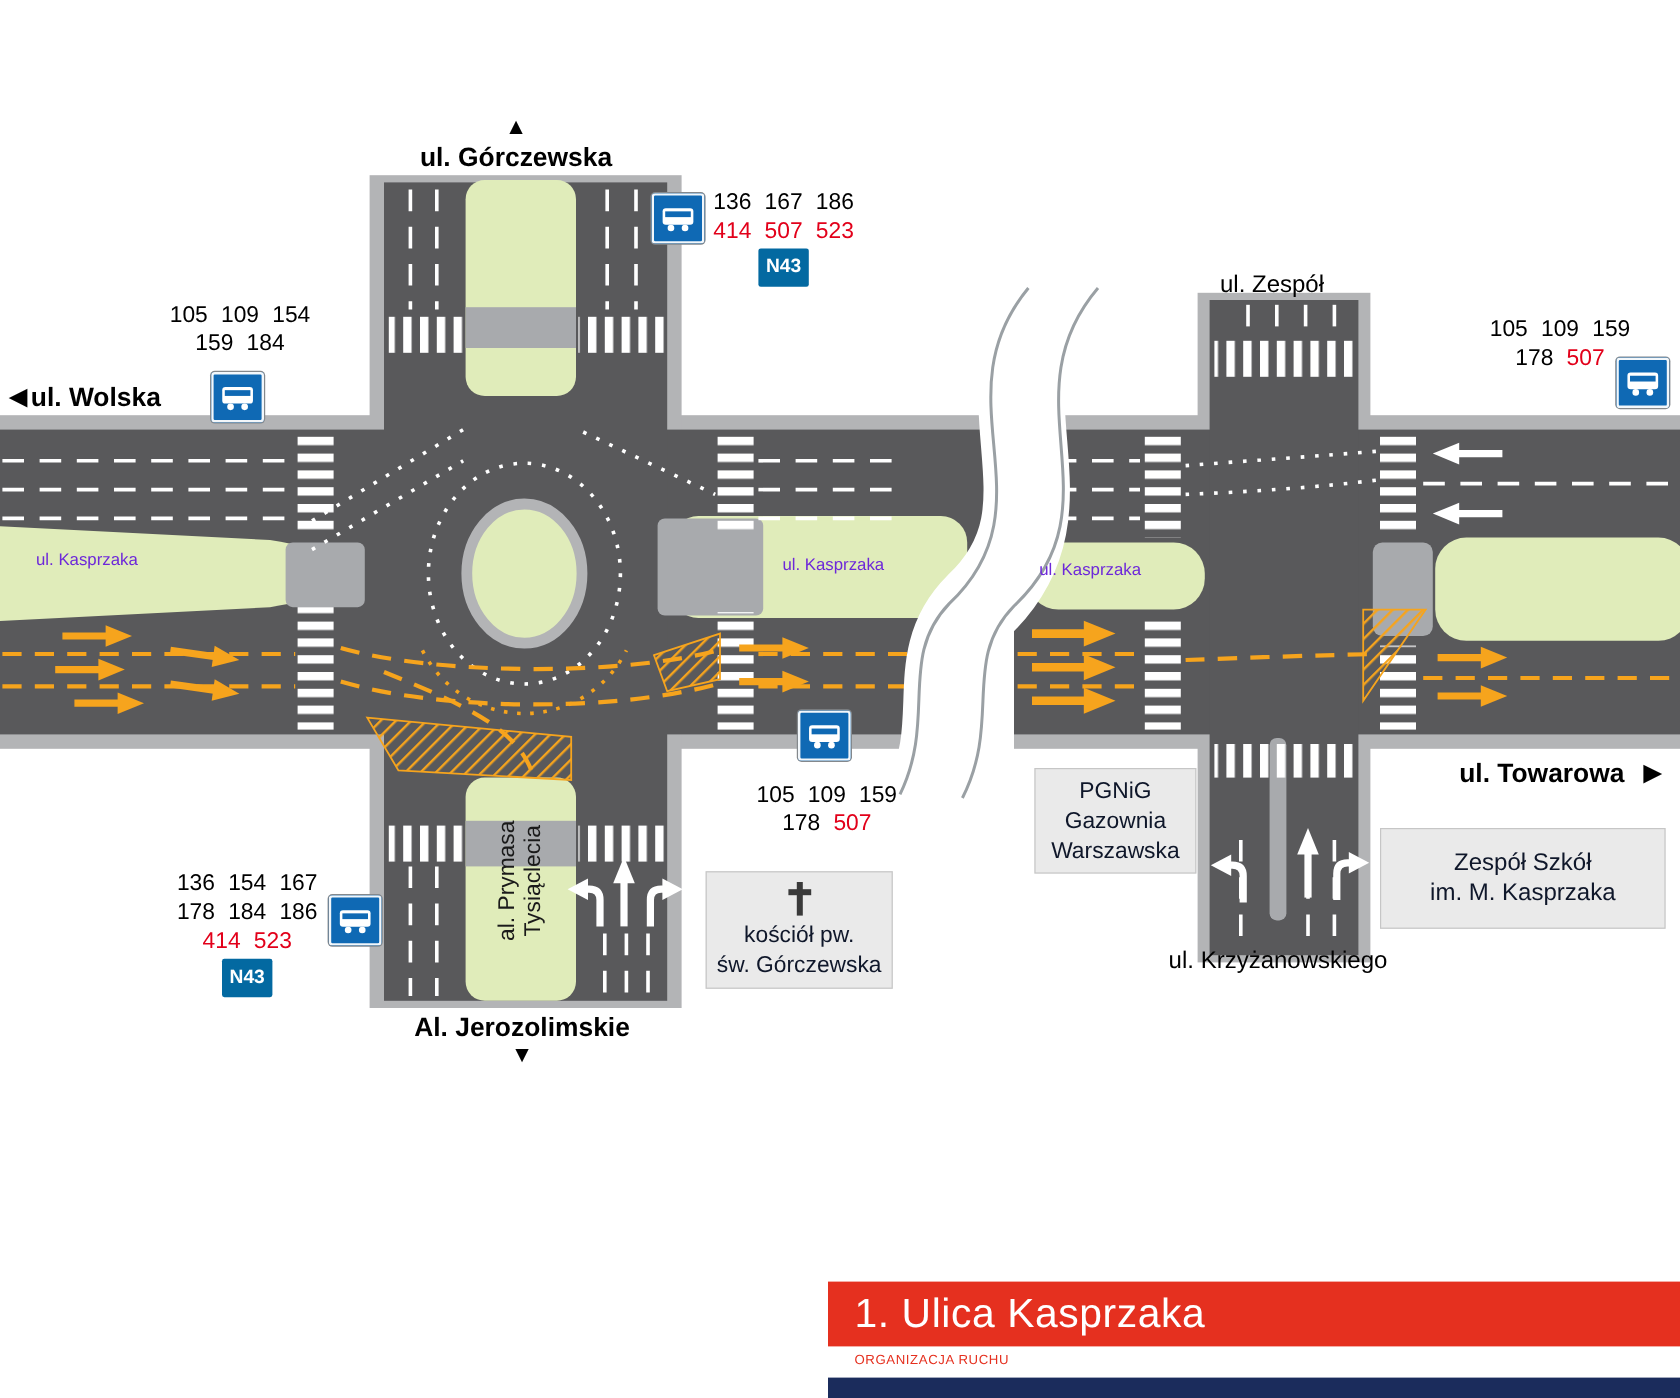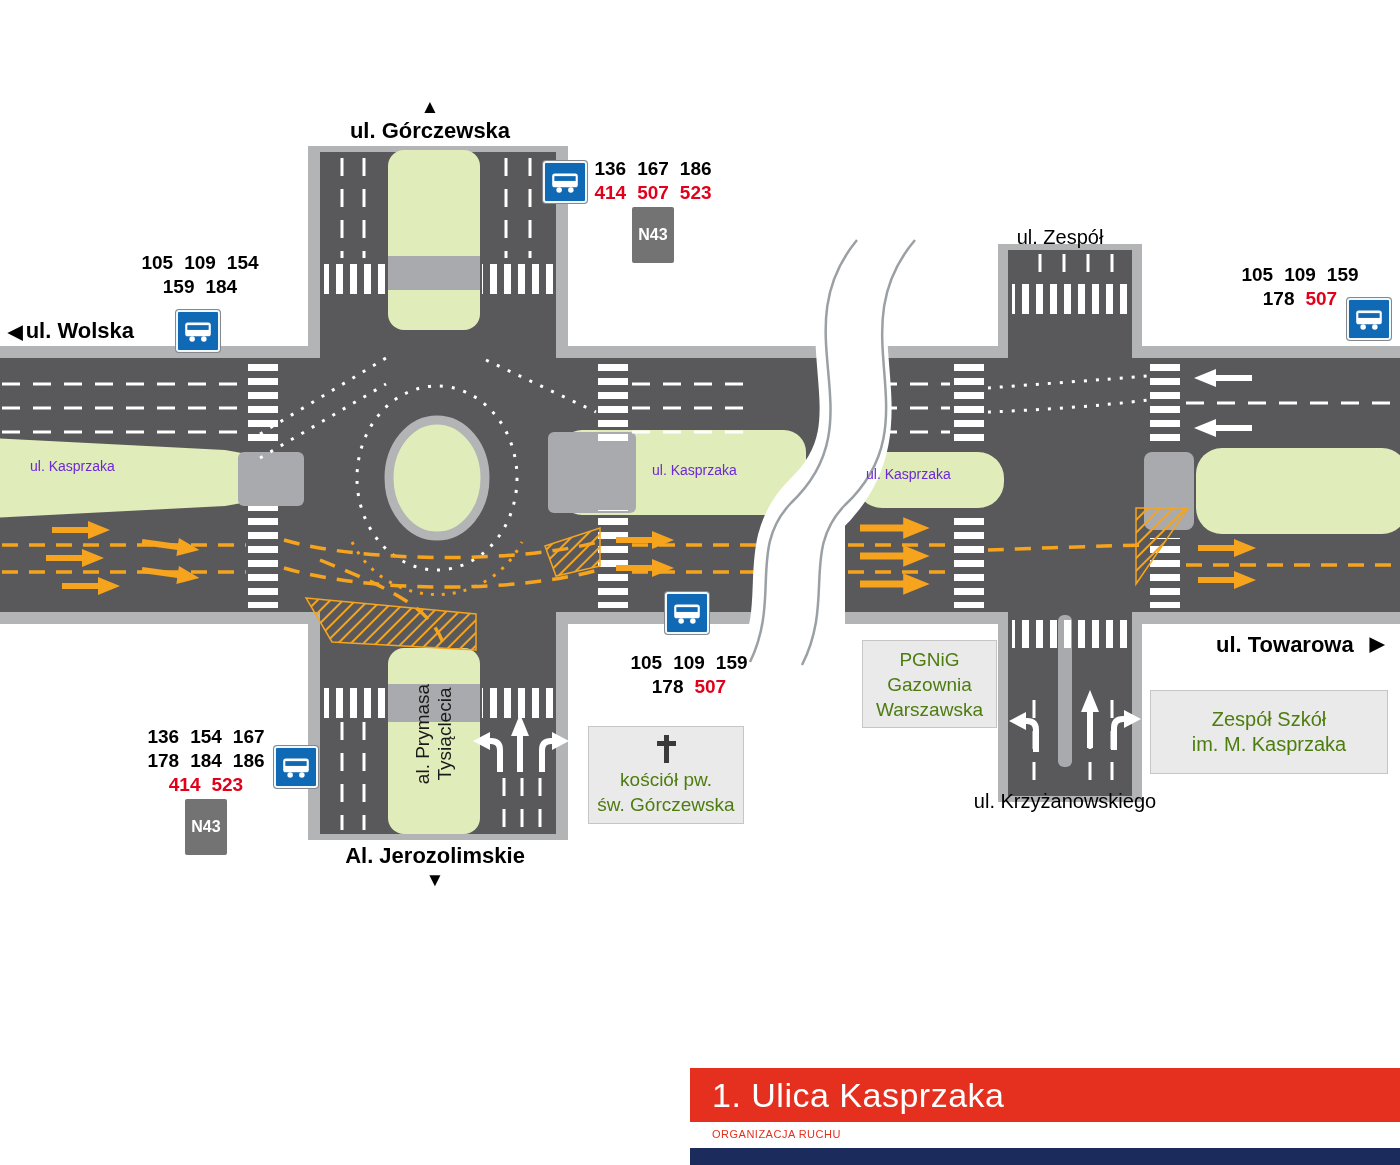--- a/index.html
+++ b/index.html
@@ -27,37 +27,37 @@
 
   .street-label{position:absolute;font-weight:bold;font-size:22px;white-space:nowrap}
   .street-label.center{text-align:center}
   .street-label.light{font-weight:normal;font-size:20px}
   .median-label{position:absolute;font-size:14px;color:#6d28d9;white-space:nowrap}
   .rot-label{position:absolute;left:352px;top:712px;width:164px;text-align:center;
     transform:rotate(-90deg);transform-origin:center;font-size:19px;line-height:22px;color:#1a1a1a}
 
   .map-box{position:absolute;background:var(--box-gray);border:1px solid var(--box-border);
     display:flex;flex-direction:column;align-items:center;justify-content:center;
-    font-size:19px;line-height:25px;color:#4d7c0f;text-align:center}
+    font-size:19px;line-height:25px;color:#0f172a;text-align:center}
   .cross{width:21px;height:28px;position:relative;margin:2px auto 4px}
   .cross .v{position:absolute;left:8px;top:0;width:5px;height:28px;background:#3a3a3a}
   .cross .h{position:absolute;left:1px;top:6px;width:19px;height:5px;background:#3a3a3a}
 
   .bus-sign{position:absolute;width:44px;height:42px;background:var(--sign-blue);border-radius:3px;
     box-shadow:0 0 0 1px #84888c, inset 0 0 0 2px rgba(255,255,255,.95);
     display:flex;align-items:center;justify-content:center}
 
   .stop-block{position:absolute;display:flex;flex-direction:column;align-items:center}
   .line-rows{display:flex;flex-direction:column;gap:2px;align-items:center}
   .stop-block.align-left .line-rows{align-items:flex-start}
   .line-row{display:flex;gap:11px}
-  .line-num{font-weight:bold;font-size:19px;color:#000;line-height:22px}
+  .line-num{font-weight:normal;font-size:19px;color:#000;line-height:22px}
   .line-num.red{color:var(--line-red)}
-  .night-badge{margin-top:3px;background:#737373;color:#fff;font-weight:bold;font-size:16px;
-    padding:19px 6px;border-radius:2px;line-height:18px}
+  .night-badge{margin-top:3px;background:#0369a1;color:#fff;font-weight:bold;font-size:16px;
+    padding:7px 6px;border-radius:2px;line-height:18px}
 
   .banner{position:absolute;left:690px;top:1068px;width:710px;height:54px;background:var(--banner-red);
     color:#fff;display:flex;align-items:center;padding-left:22px;box-sizing:border-box}
   .banner-title{font-size:34px;font-weight:normal;letter-spacing:.5px}
   .banner-sub{position:absolute;left:712px;top:1128px;color:var(--banner-red);font-size:11px;letter-spacing:.5px}
   .navy-bar{position:absolute;left:690px;top:1148px;width:710px;height:17px;background:var(--banner-navy)}
 </style>
 </head>
 <body style="--road-dark: #59595b; --road-casing: #b3b4b6; --median-green: #e0ecba; --refuge-gray: #a8aaad; --bus-orange: #f6a41d; --sign-blue: #0f69b4; --line-red: #e2001a; --banner-red: #e5301f; --banner-navy: #1b2c5c; --box-gray: #eaeaea; --box-border: #c6c6c6;">
 

